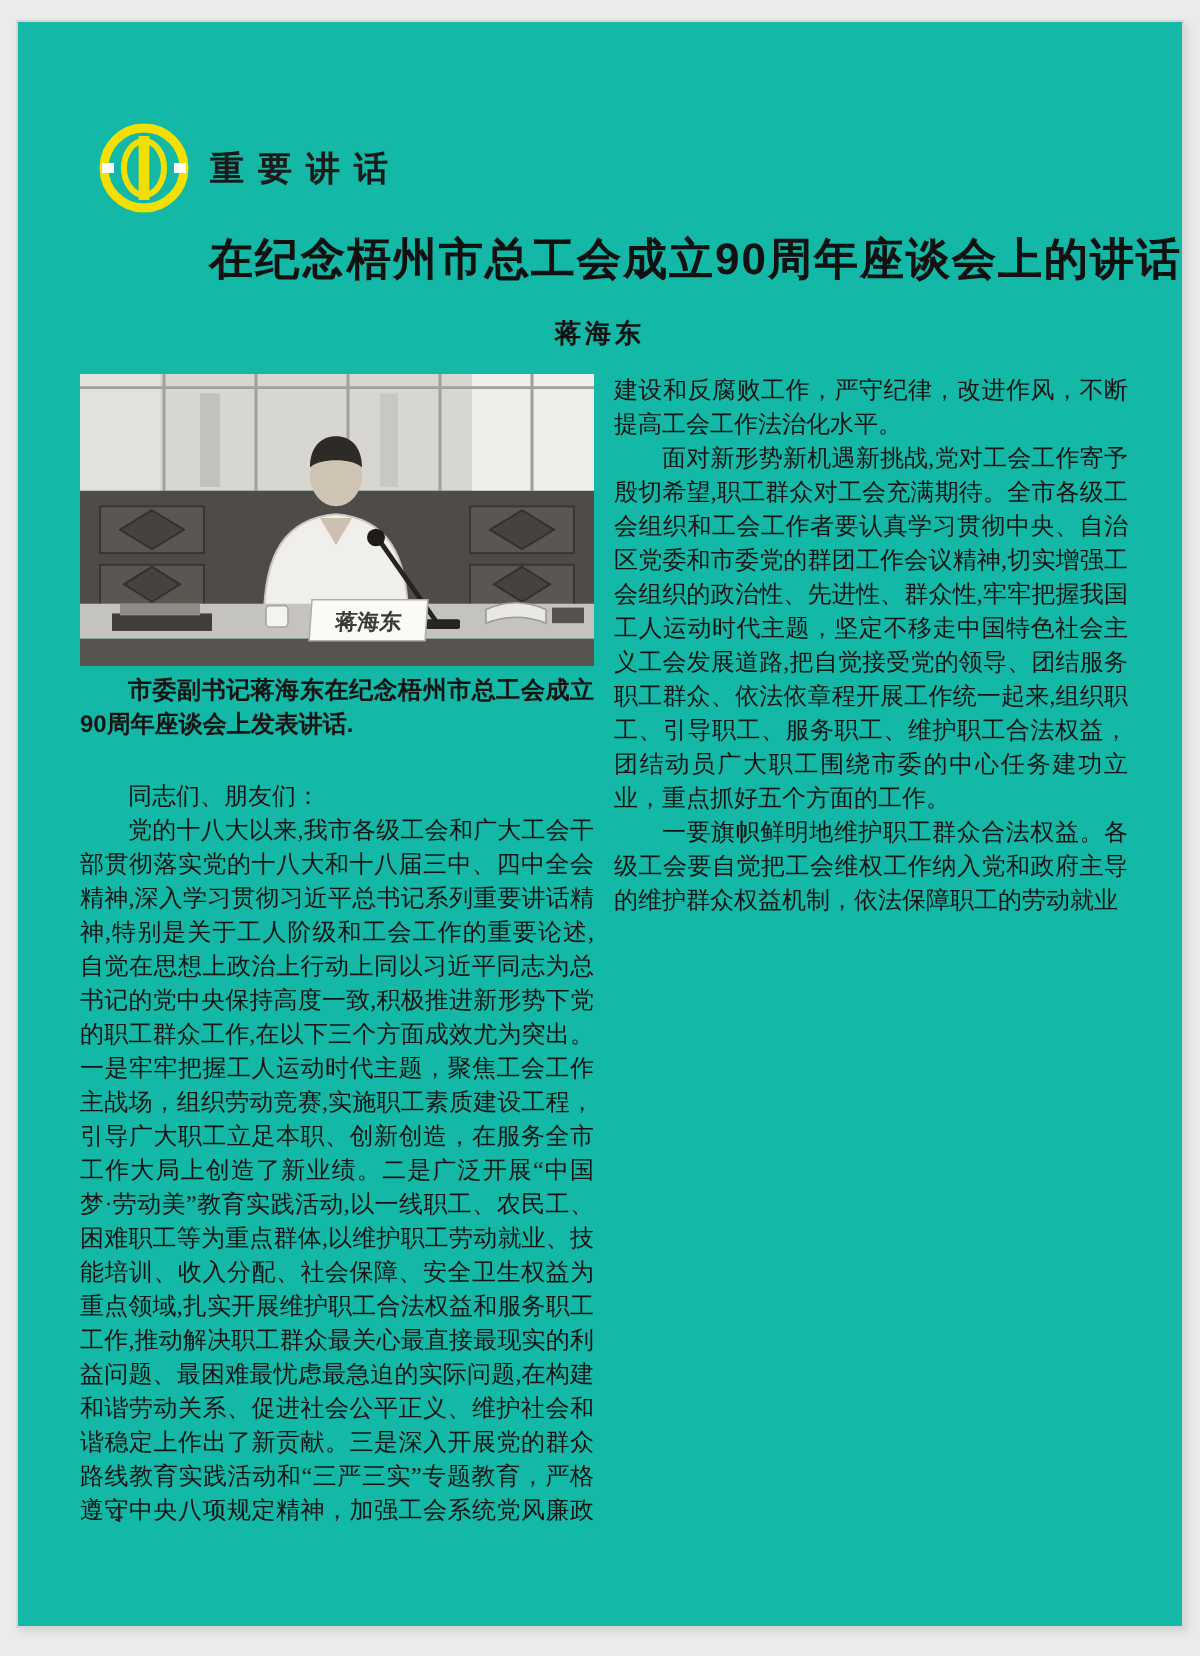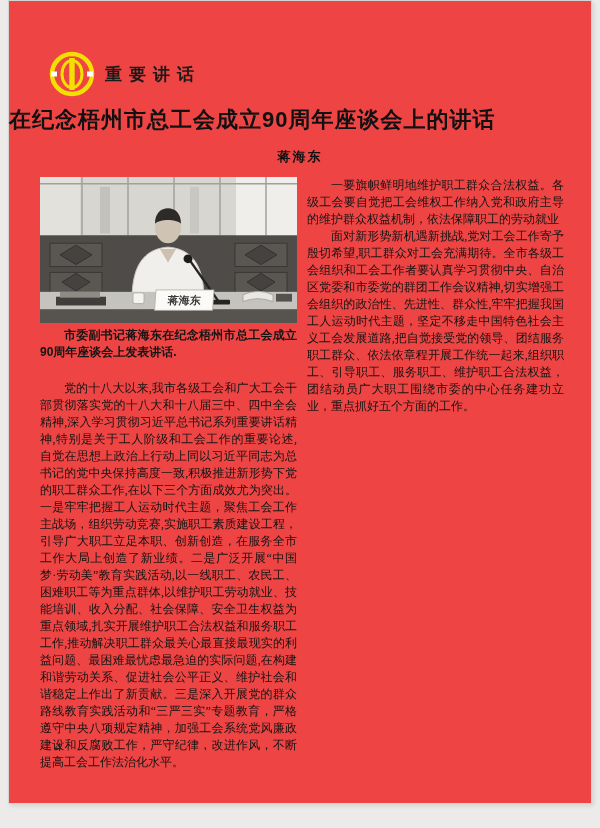--- a/index.html
+++ b/index.html
@@ -6,23 +6,23 @@
   html, body { width: 600px; height: 828px; }
   body {
     background: #ecebe9;
     font-family: "Liberation Serif", "DejaVu Serif", serif;
     color: #161616;
     position: relative;
     overflow: hidden;
   }
   .page {
     position: absolute;
-    left: 8px; top: 0;
+    left: 8px; top: 10px;
     width: 584px; height: 804px;
-    background: #ef4444;
+    background: #14b8a6;
     border: 1px solid #d6d5d2;
     box-shadow: 2px 2px 4px rgba(0,0,0,0.10);
   }
   
   .header {
     position: absolute;
     left: 40px; top: 50px;
     display: flex; align-items: center;
   }
   .emblem { width: 46px; height: 46px; display: block; }
@@ -33,21 +33,21 @@
     letter-spacing: 7px;
     margin-left: 10px;
     color: #1a1a1a;
     white-space: nowrap;
   }
   
   .title {
     position: absolute;
     left: 0; top: 104px;
     width: 100%;
-    text-align: left;
+    text-align: right;
     font-family: "Liberation Sans", "DejaVu Sans", sans-serif;
     font-weight: bold;
     font-size: 22px;
     color: #111;
     letter-spacing: 1px;
   }
   .author {
     position: absolute;
     left: 0; top: 147px;
     width: 100%;
@@ -173,21 +173,22 @@
           <text x="29" y="15" text-anchor="middle" font-size="11" fill="#3a3a3a" font-weight="bold">蒋海东</text>
         </g>
 
         <path d="M203 121 Q218 114 233 121 L233 128 Q218 122 203 128 Z" fill="#eae8e3" stroke="#9d9b95" stroke-width="0.8"></path>
         <rect x="236" y="120" width="16" height="8" fill="#55524e"></rect>
       </svg>
     </figure>
 
     <p class="caption">市委副书记蒋海东在纪念梧州市总工会成立90周年座谈会上发表讲话.</p>
 
+    <p>同志们、朋友们：</p>
     <p>党的十八大以来,我市各级工会和广大工会干部贯彻落实党的十八大和十八届三中、四中全会精神,深入学习贯彻习近平总书记系列重要讲话精神,特别是关于工人阶级和工会工作的重要论述,自觉在思想上政治上行动上同以习近平同志为总书记的党中央保持高度一致,积极推进新形势下党的职工群众工作,在以下三个方面成效尤为突出。一是牢牢把握工人运动时代主题，聚焦工会工作主战场，组织劳动竞赛,实施职工素质建设工程，引导广大职工立足本职、创新创造，在服务全市工作大局上创造了新业绩。二是广泛开展“中国梦·劳动美”教育实践活动,以一线职工、农民工、困难职工等为重点群体,以维护职工劳动就业、技能培训、收入分配、社会保障、安全卫生权益为重点领域,扎实开展维护职工合法权益和服务职工工作,推动解决职工群众最关心最直接最现实的利益问题、最困难最忧虑最急迫的实际问题,在构建和谐劳动关系、促进社会公平正义、维护社会和谐稳定上作出了新贡献。三是深入开展党的群众路线教育实践活动和“三严三实”专题教育，严格遵守中央八项规定精神，加强工会系统党风廉政建设和反腐败工作，严守纪律，改进作风，不断提高工会工作法治化水平。</p>
+    <p>面对新形势新机遇新挑战,党对工会工作寄予殷切希望,职工群众对工会充满期待。全市各级工会组织和工会工作者要认真学习贯彻中央、自治区党委和市委党的群团工作会议精神,切实增强工会组织的政治性、先进性、群众性,牢牢把握我国工人运动时代主题，坚定不移走中国特色社会主义工会发展道路,把自觉接受党的领导、团结服务职工群众、依法依章程开展工作统一起来,组织职工、引导职工、服务职工、维护职工合法权益，团结动员广大职工围绕市委的中心任务建功立业，重点抓好五个方面的工作。</p>
     <p>一要旗帜鲜明地维护职工群众合法权益。各级工会要自觉把工会维权工作纳入党和政府主导的维护群众权益机制，依法保障职工的劳动就业</p>
-    <p>面对新形势新机遇新挑战,党对工会工作寄予殷切希望,职工群众对工会充满期待。全市各级工会组织和工会工作者要认真学习贯彻中央、自治区党委和市委党的群团工作会议精神,切实增强工会组织的政治性、先进性、群众性,牢牢把握我国工人运动时代主题，坚定不移走中国特色社会主义工会发展道路,把自觉接受党的领导、团结服务职工群众、依法依章程开展工作统一起来,组织职工、引导职工、服务职工、维护职工合法权益，团结动员广大职工围绕市委的中心任务建功立业，重点抓好五个方面的工作。</p>
 
   </div>
 
   <div class="page-number">4</div>
 
 </div>
 
 </body></html>

